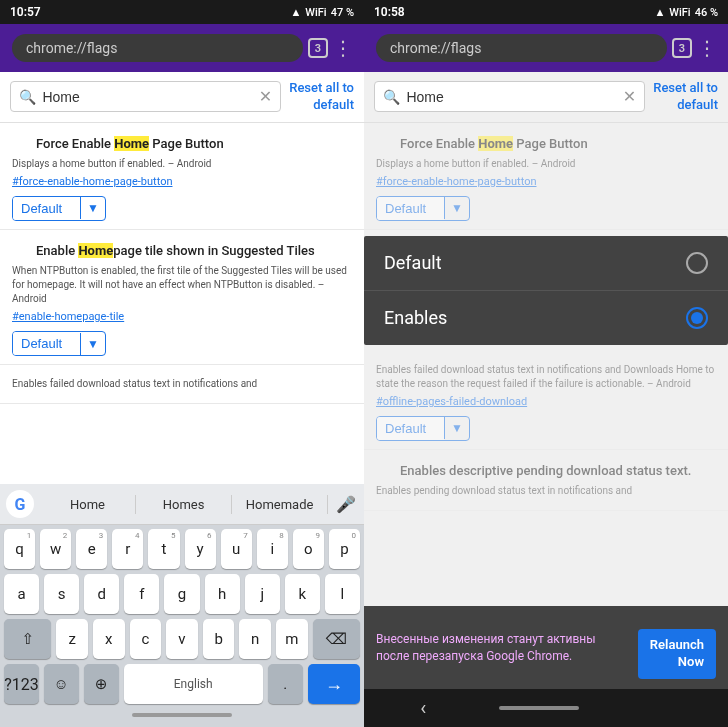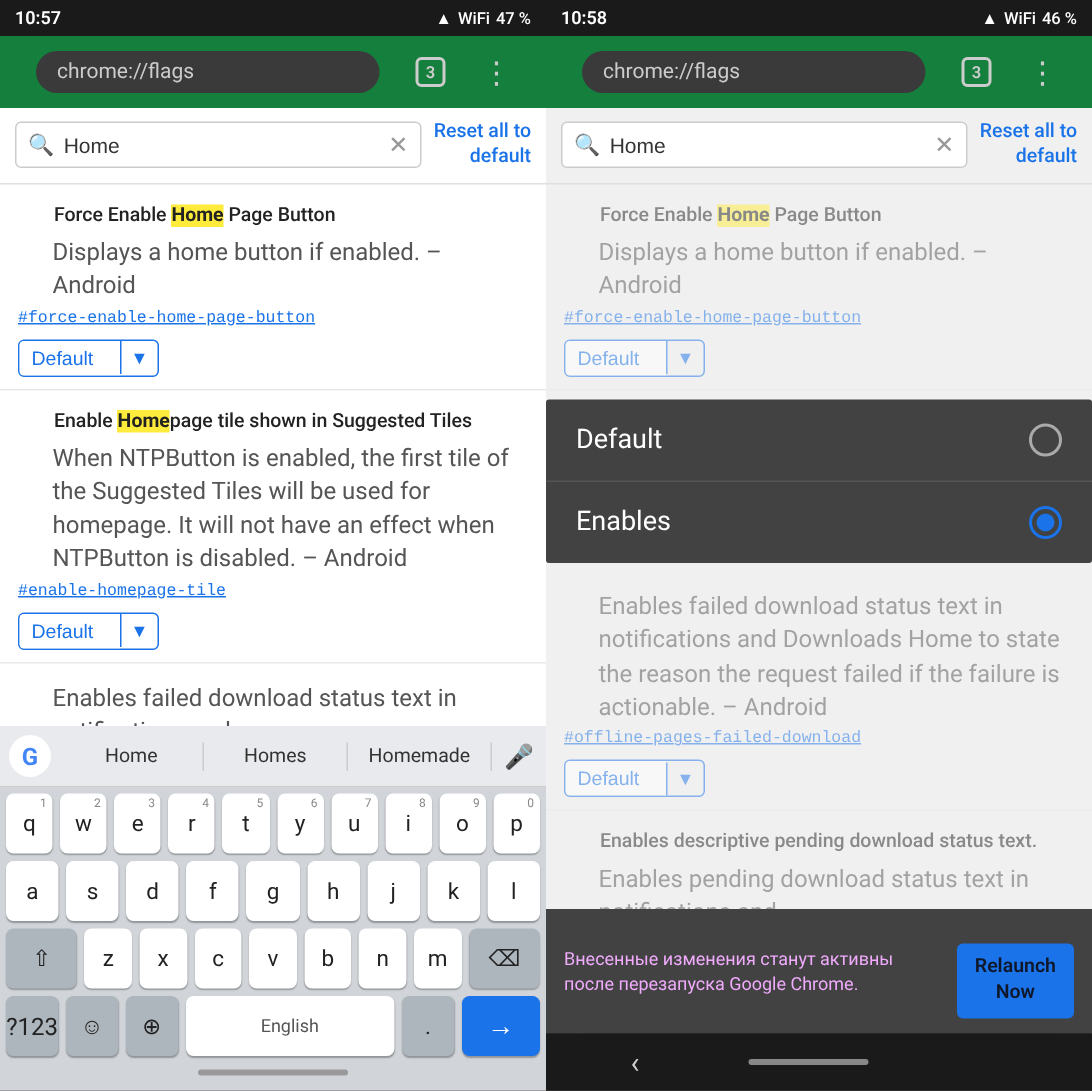--- a/index.html
+++ b/index.html
@@ -37,25 +37,25 @@
       padding: 4px 10px;
       font-size: 12px;
       font-weight: 500;
       height: 24px;
     }
     .status-bar .time { font-weight: 600; }
     .status-bar .icons { display: flex; align-items: center; gap: 4px; font-size: 11px; }
 
     
     .address-bar-row {
-      background: #15803d;
-      display: flex;
-      align-items: center;
-      padding: 6px 24px;
-      gap: 24px;
+      background: #4c1d95;
+      display: flex;
+      align-items: center;
+      padding: 6px 12px;
+      gap: 5px;
       height: 48px;
     }
     .address-pill {
       flex: 1;
       background: #3a3a3a;
       border-radius: 20px;
       padding: 6px 14px;
       color: #ccc;
       font-size: 14px;
     }
@@ -132,33 +132,31 @@
       color: #222;
       margin-bottom: 4px;
       line-height: 1.4;
       margin-left: 24px;
     }
     .flag-title .highlight {
       background-color: #ffeb3b;
       font-weight: 700;
     }
     .flag-desc {
-      font-size: 16px;
+      font-size: 10px;
       color: #555;
       line-height: 1.4;
       margin-bottom: 4px;
-      margin-left: 23px;
     }
     .flag-link {
       font-size: 11px;
       color: #1a73e8;
       text-decoration: underline;
       display: block;
       margin-bottom: 8px;
-      font-family: Liberation Mono, monospace;
     }
     .flag-select-wrap {
       display: inline-flex;
       align-items: center;
       border: 1px solid #1a73e8;
       border-radius: 4px;
       overflow: hidden;
     }
     .flag-select {
       border: none;
@@ -330,26 +328,26 @@
       gap: 8px;
     }
     .notif-text {
       color: #f0abfc;
       font-size: 12px;
       flex: 1;
       line-height: 1.4;
     }
     .relaunch-btn {
       background: #1a73e8;
-      color: #0f172a;
+      color: #ffffff;
       font-size: 13px;
       font-weight: 600;
       padding: 8px 12px;
       border-radius: 4px;
-      text-align: center;
+      text-align: right;
       cursor: pointer;
       white-space: nowrap;
       line-height: 1.3;
       margin-top: 13px;
     }
 
     
     .nav-bar-right {
       background: #1a1a1a;
       display: flex;

